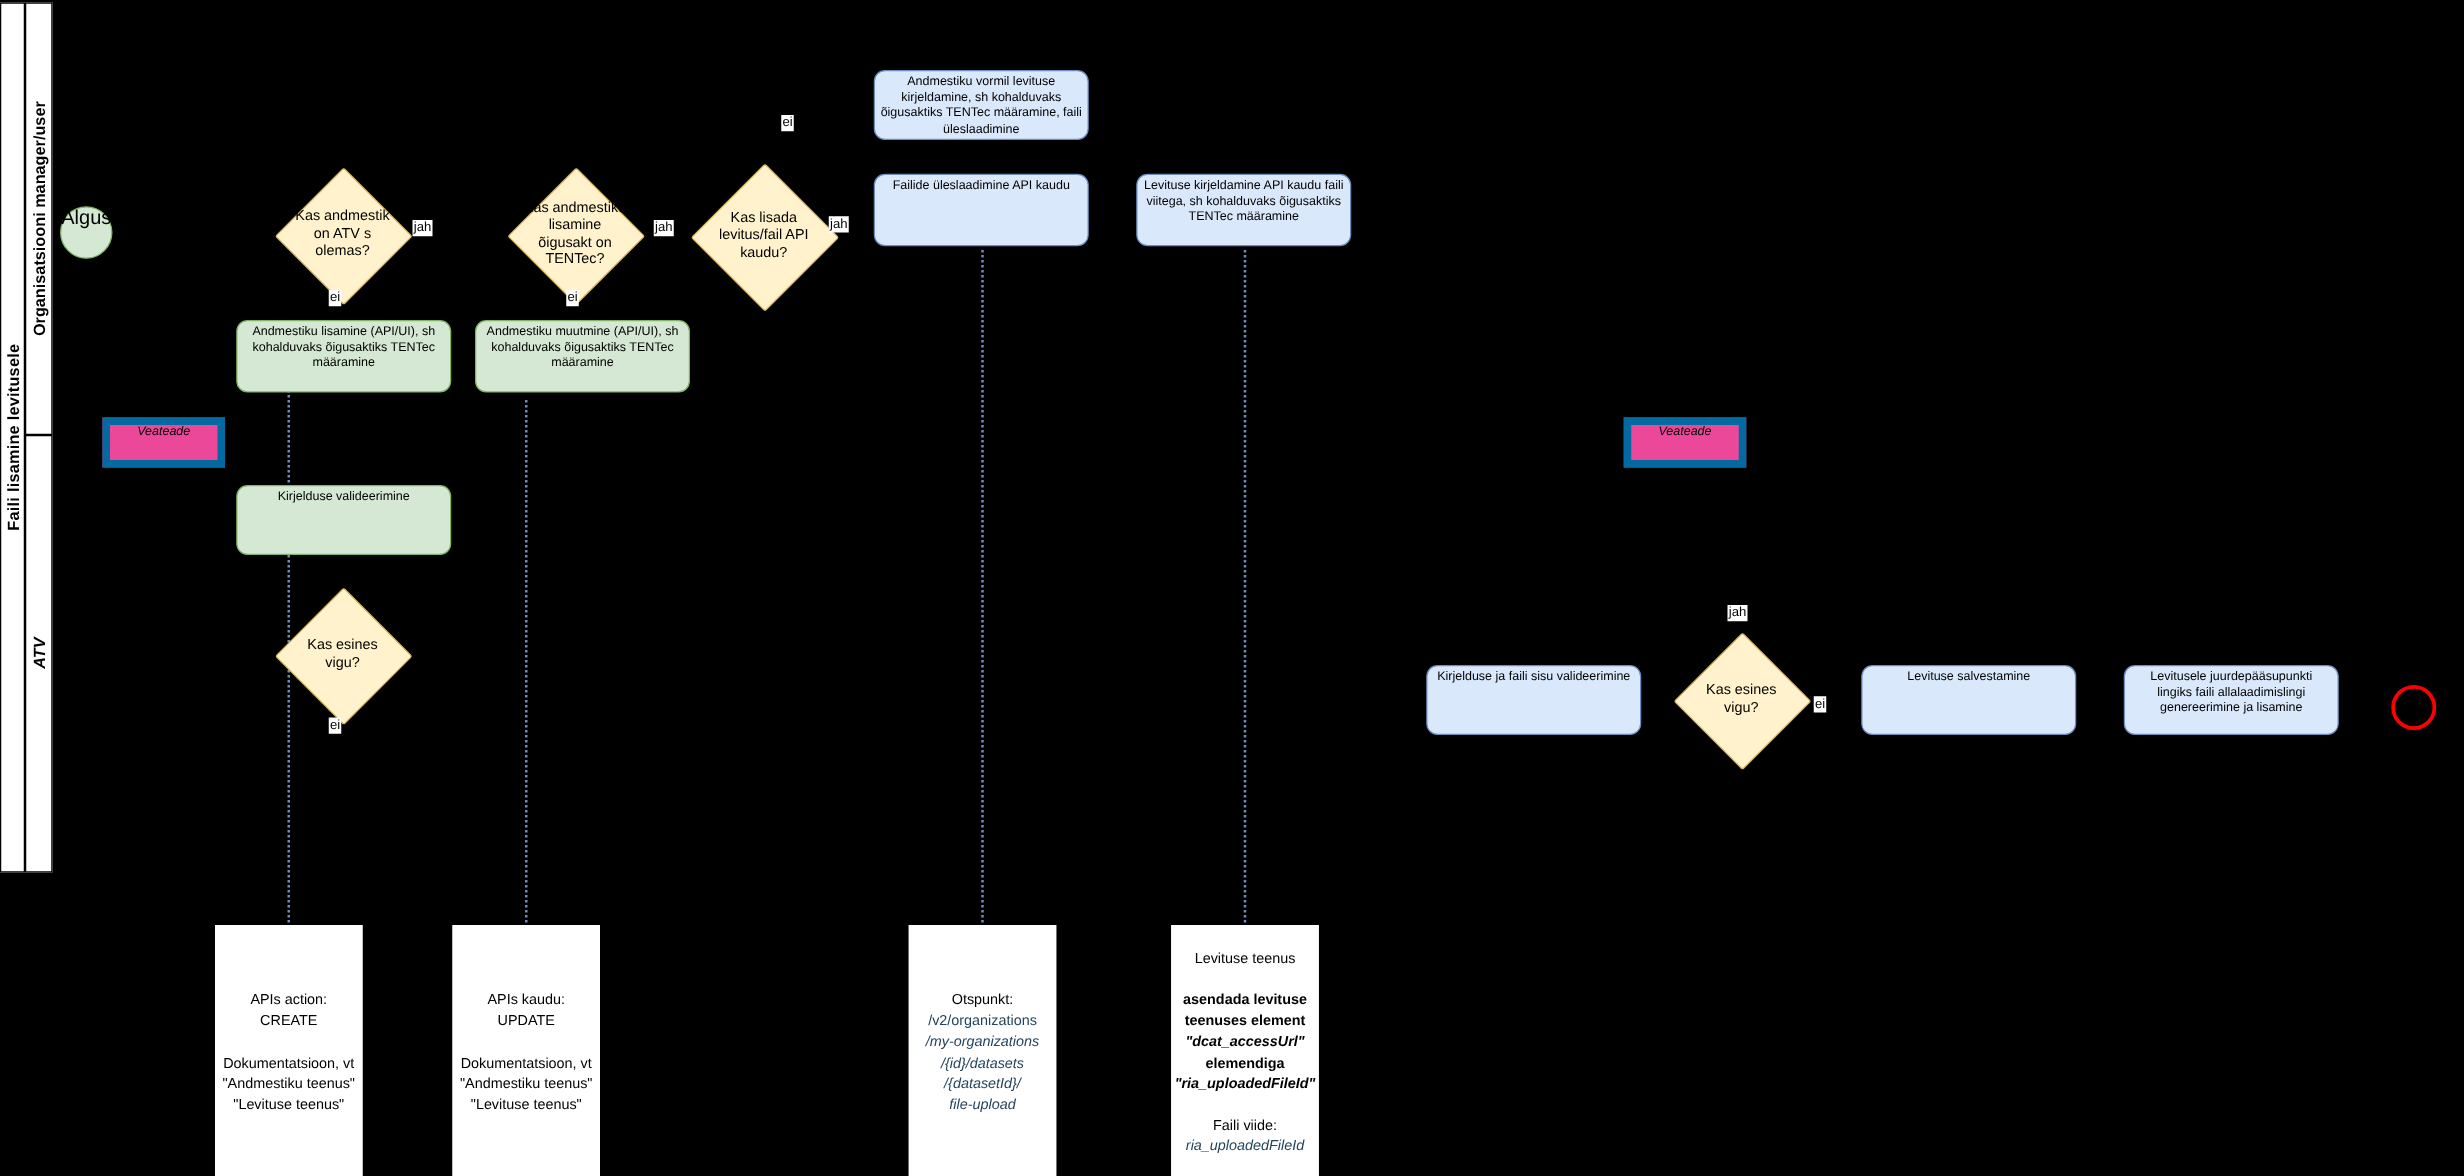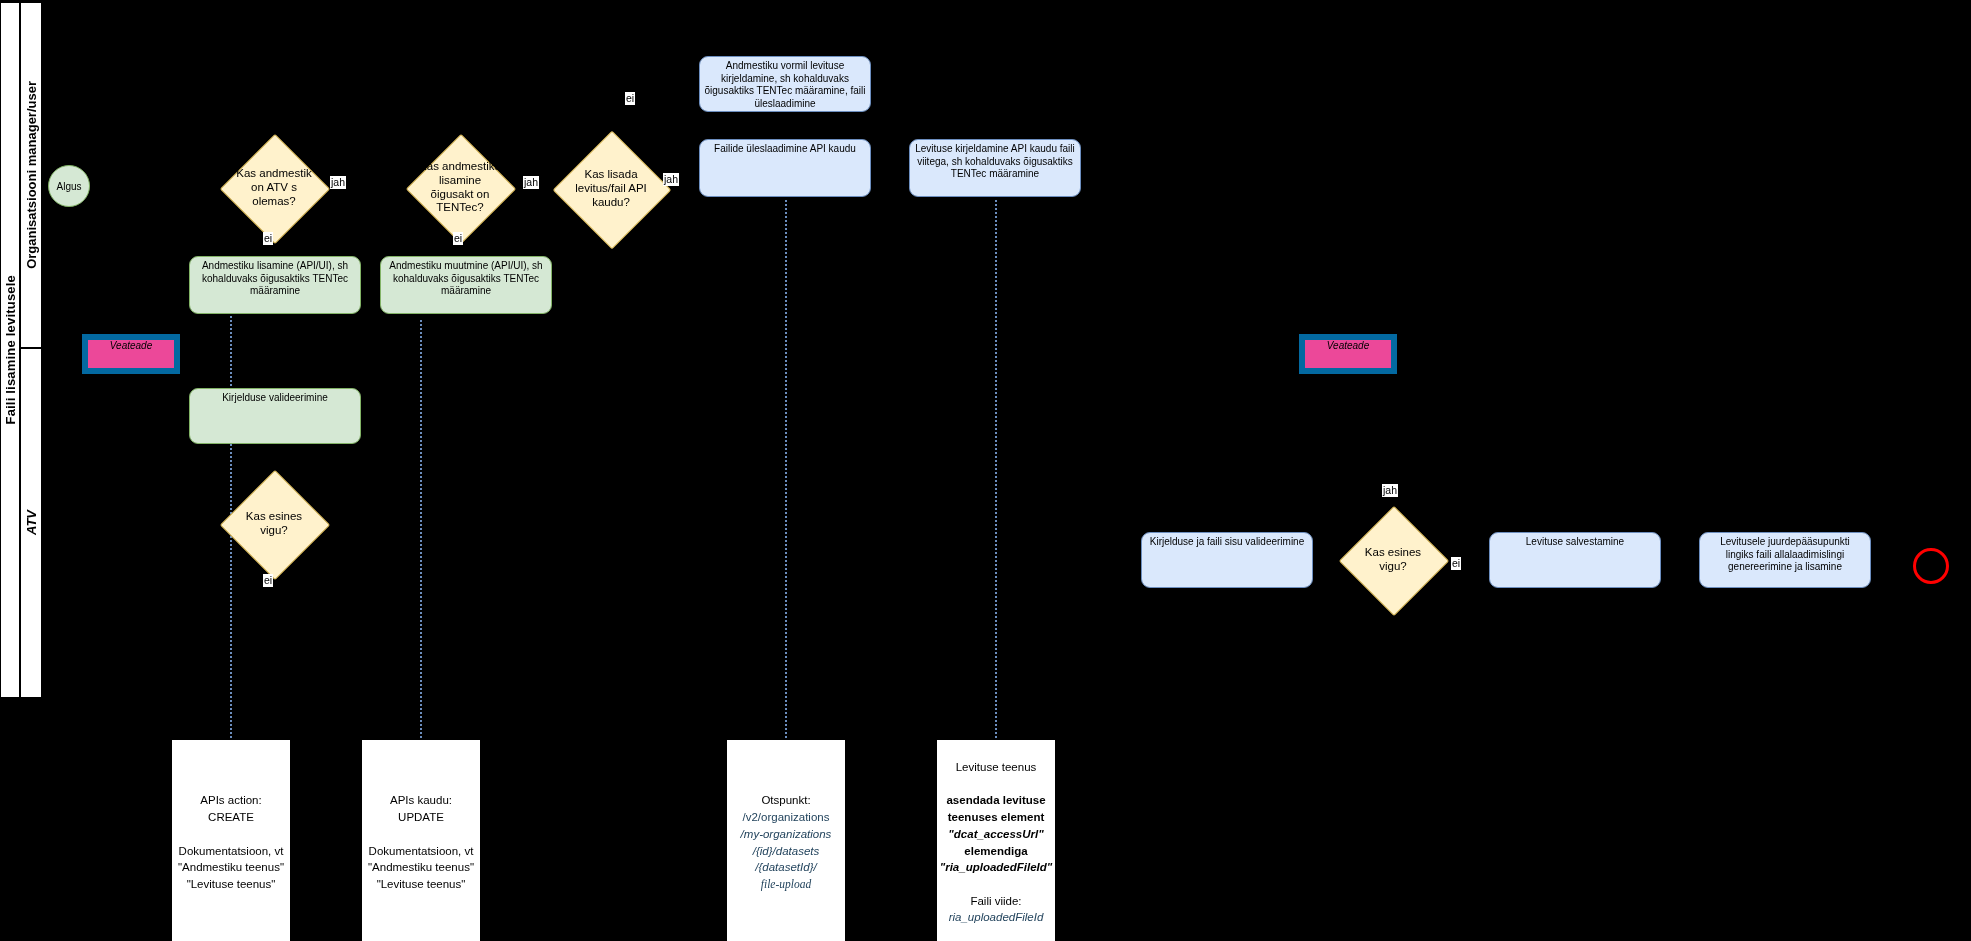--- a/index.html
+++ b/index.html
@@ -40,22 +40,22 @@
   .green{background:#d5e8d4;border:1px solid #82b366;}
   .blue{background:#dae8fc;border:1px solid #6c8ebf;}
   .white{background:#ec4899;border:6px solid #0369a1;font-style:italic;}
   .note{
     background:#ffffff;border:1px solid #ffffff;
     display:flex;align-items:center;justify-content:center;text-align:center;
     font-size:11.5px;line-height:1.45;color:#000;padding:4px;
   }
   .start-ev{
     background:#d5e8d4;border:1px solid #82b366;border-radius:50%;
-    display:flex;align-items:center;justify-content:center;
-    font-size:10px;color:#000;
+    display:flex;align-items:flex-start;justify-content:center;
+    font-size:16px;color:#000;
   }
   .end-ev{
     border:3px solid #ff0000;border-radius:50%;background:transparent;
     box-shadow:inset 0 0 0 2px #000;
   }
 
   
   .gw{position:absolute;}
   .gw .dia{
     position:absolute;left:0;top:0;width:100%;height:100%;
@@ -206,21 +206,21 @@
     </div>
   </div>
 
   <div class="abs note" style="left:727px;top:740px;width:118px;height:205px;">
     <div>
       <div>Otspunkt:</div>
       <div style="color:#23445d;">/v2/organizations</div>
       <div style="font-style:italic;color:#23445d;">/my-organizations</div>
       <div style="font-style:italic;color:#23445d;">/{id}/datasets</div>
       <div style="font-style:italic;color:#23445d;">/{datasetId}/</div>
-      <div style="font-style:italic;color:#23445d;font-family:Liberation Serif, serif;">file-upload</div>
+      <div style="font-style:italic;color:#23445d;">file-upload</div>
     </div>
   </div>
 
   <div class="abs note" style="left:937px;top:740px;width:118px;height:205px;">
     <div>
       <div>Levituse teenus</div>
       <div>&nbsp;</div>
       <div style="font-weight:bold;">asendada levituse</div>
       <div style="font-weight:bold;">teenuses element</div>
       <div style="font-weight:bold;font-style:italic;">"dcat_accessUrl"</div>

